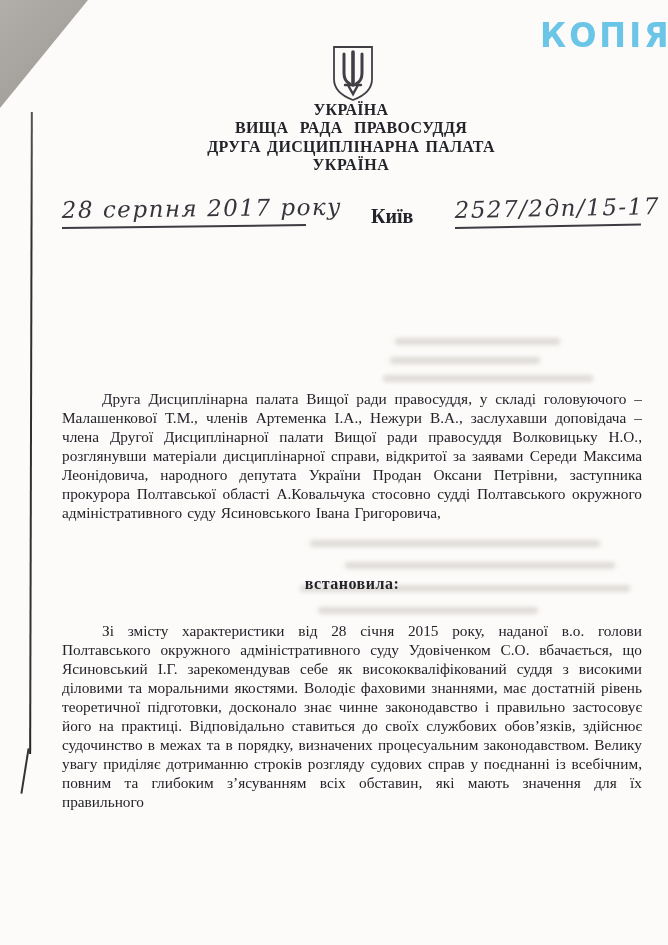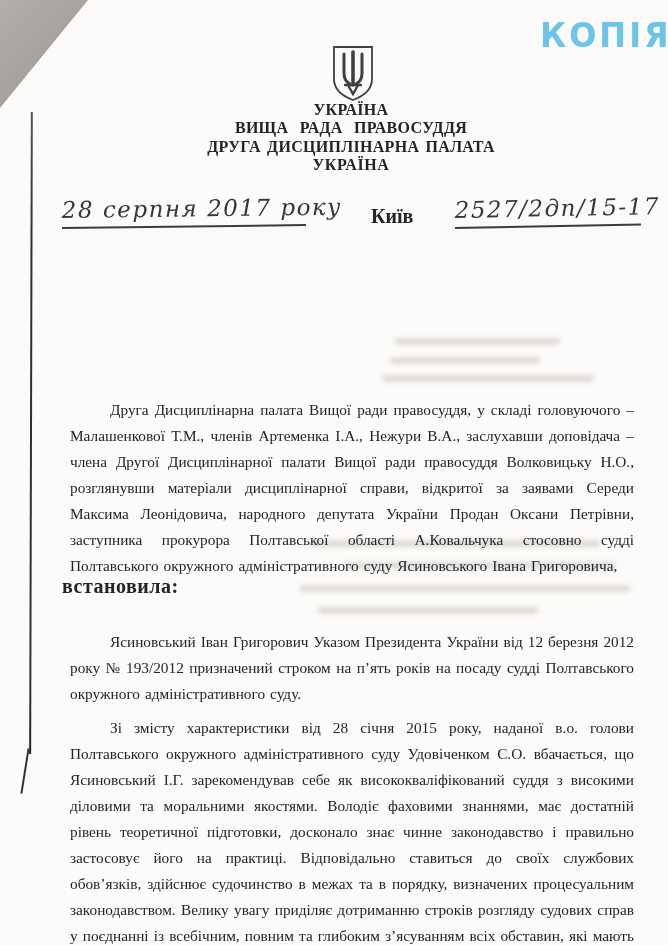--- a/index.html
+++ b/index.html
@@ -67,27 +67,27 @@
     transform:rotate(-1.1deg);transform-origin:left bottom;
   }
   
   .subject{
     position:absolute;left:62px;top:271px;width:352px;
     font-weight:700;font-size:14px;line-height:15.6px;
     text-align:justify;letter-spacing:.1px;
   }
   .flow{position:absolute;left:62px;width:580px;}
   .para{
-    margin:8px;font-size:15.3px;line-height:26px;
+    margin:0;font-size:15.3px;line-height:19px;
     text-align:justify;text-indent:40px;word-spacing:1.2px;
   }
   .p1{top:389px;}
   .resolution{
     position:absolute;left:62px;top:575px;width:580px;
-    text-align:left;font-weight:700;font-size:20px;letter-spacing:.5px;
+    text-align:center;font-weight:700;font-size:16px;letter-spacing:.5px;
   }
   .p23{top:621px;}
   .p23 .para + .para{margin-top:3px;}
 </style>
 </head>
 <body>
 
 <div class="page">
 
   <div class="corner-fold"></div>
@@ -127,17 +127,16 @@
   <div class="hw hw-number">2527/2дп/15-17</div>
 
 
   <div class="flow p1">
     <p class="para">Друга Дисциплінарна палата Вищої ради правосуддя, у складі головуючого – Малашенкової Т.М., членів Артеменка І.А., Нежури В.А., заслухавши доповідача – члена Другої Дисциплінарної палати Вищої ради правосуддя Волковицьку Н.О., розглянувши матеріали дисциплінарної справи, відкритої за заявами Середи Максима Леонідовича, народного депутата України Продан Оксани Петрівни, заступника прокурора Полтавської області А.Ковальчука стосовно судді Полтавського окружного адміністративного суду Ясиновського Івана Григоровича,</p>
   </div>
 
   <div class="resolution">встановила:</div>
 
   <div class="flow p23">
-    <p class="para">Ясиновський Іван Григорович Указом Президента України від 12 березня 2012 року № 193/2012 призначений строком на п’ять років на посаду судді Полтавського окружного адміністративного суду.</p>
     <p class="para">Зі змісту характеристики від 28 січня 2015 року, наданої в.о. голови Полтавського окружного адміністративного суду Удовіченком С.О. вбачається, що Ясиновський І.Г. зарекомендував себе як висококваліфікований суддя з високими діловими та моральними якостями. Володіє фаховими знаннями, має достатній рівень теоретичної підготовки, досконало знає чинне законодавство і правильно застосовує його на практиці. Відповідально ставиться до своїх службових обов’язків, здійснює судочинство в межах та в порядку, визначених процесуальним законодавством. Велику увагу приділяє дотриманню строків розгляду судових справ у поєднанні із всебічним, повним та глибоким з’ясуванням всіх обставин, які мають значення для їх правильного</p>
   </div>
 
 </div>
 
 </body></html>

